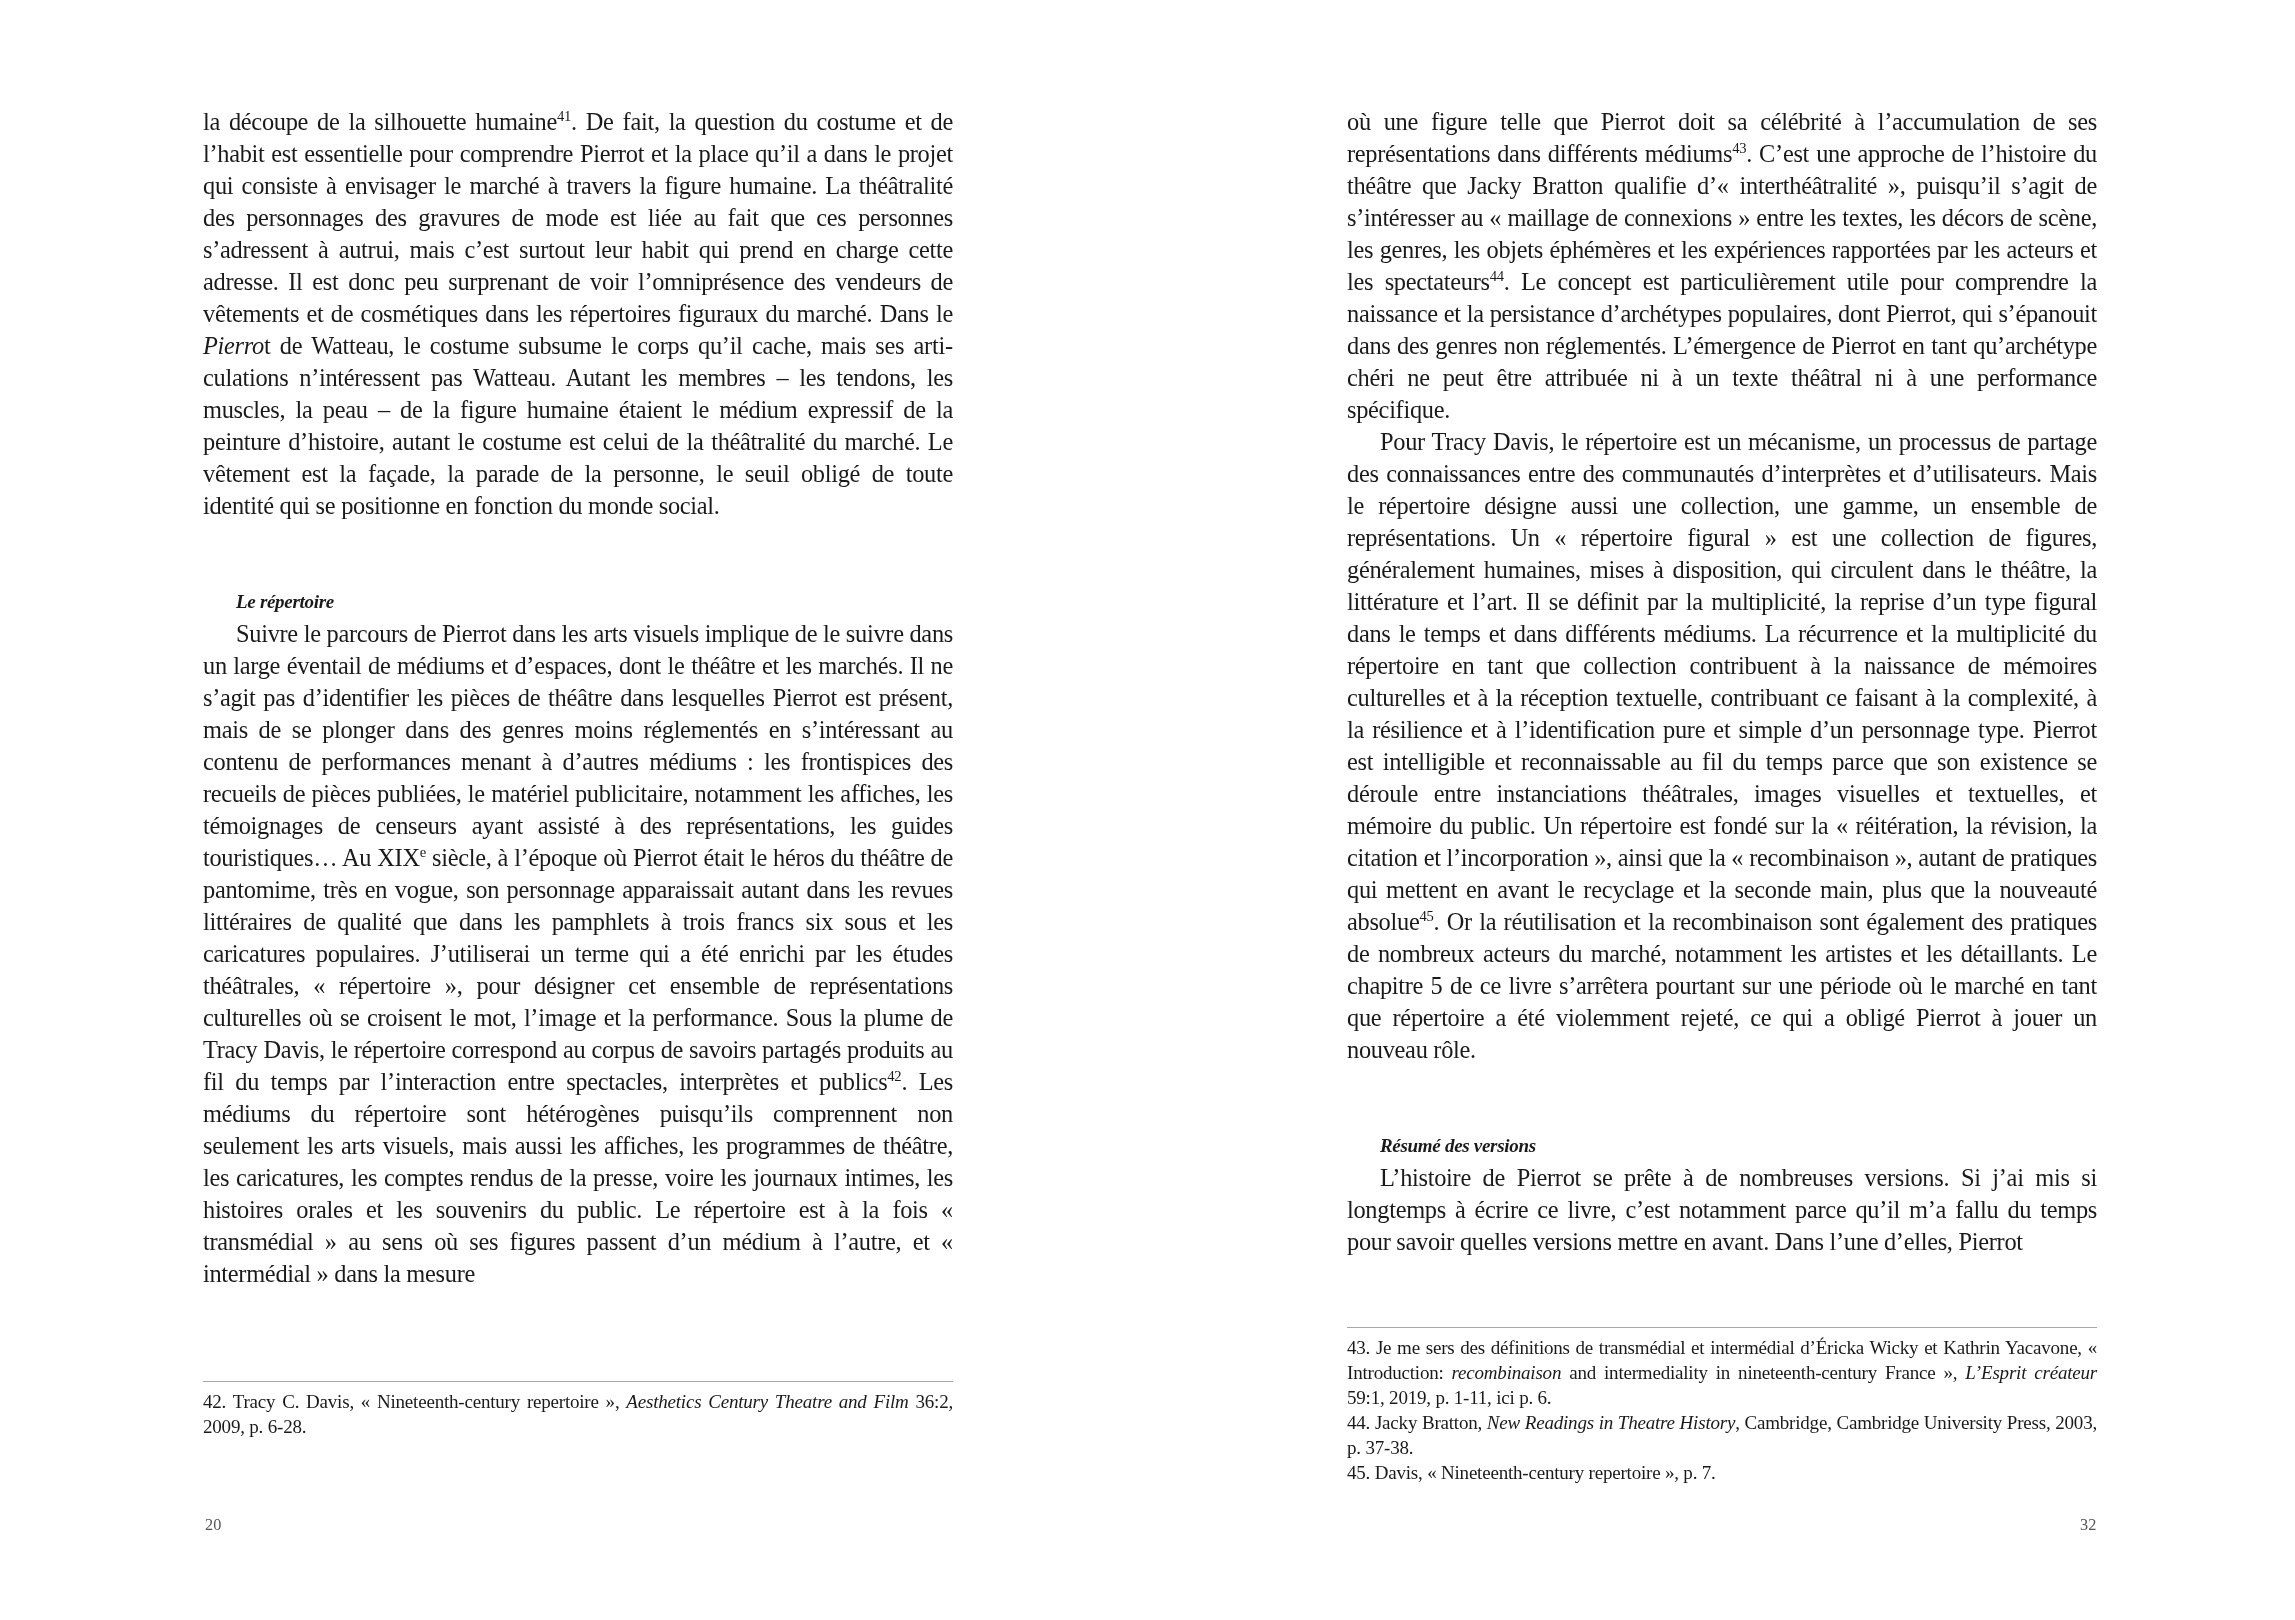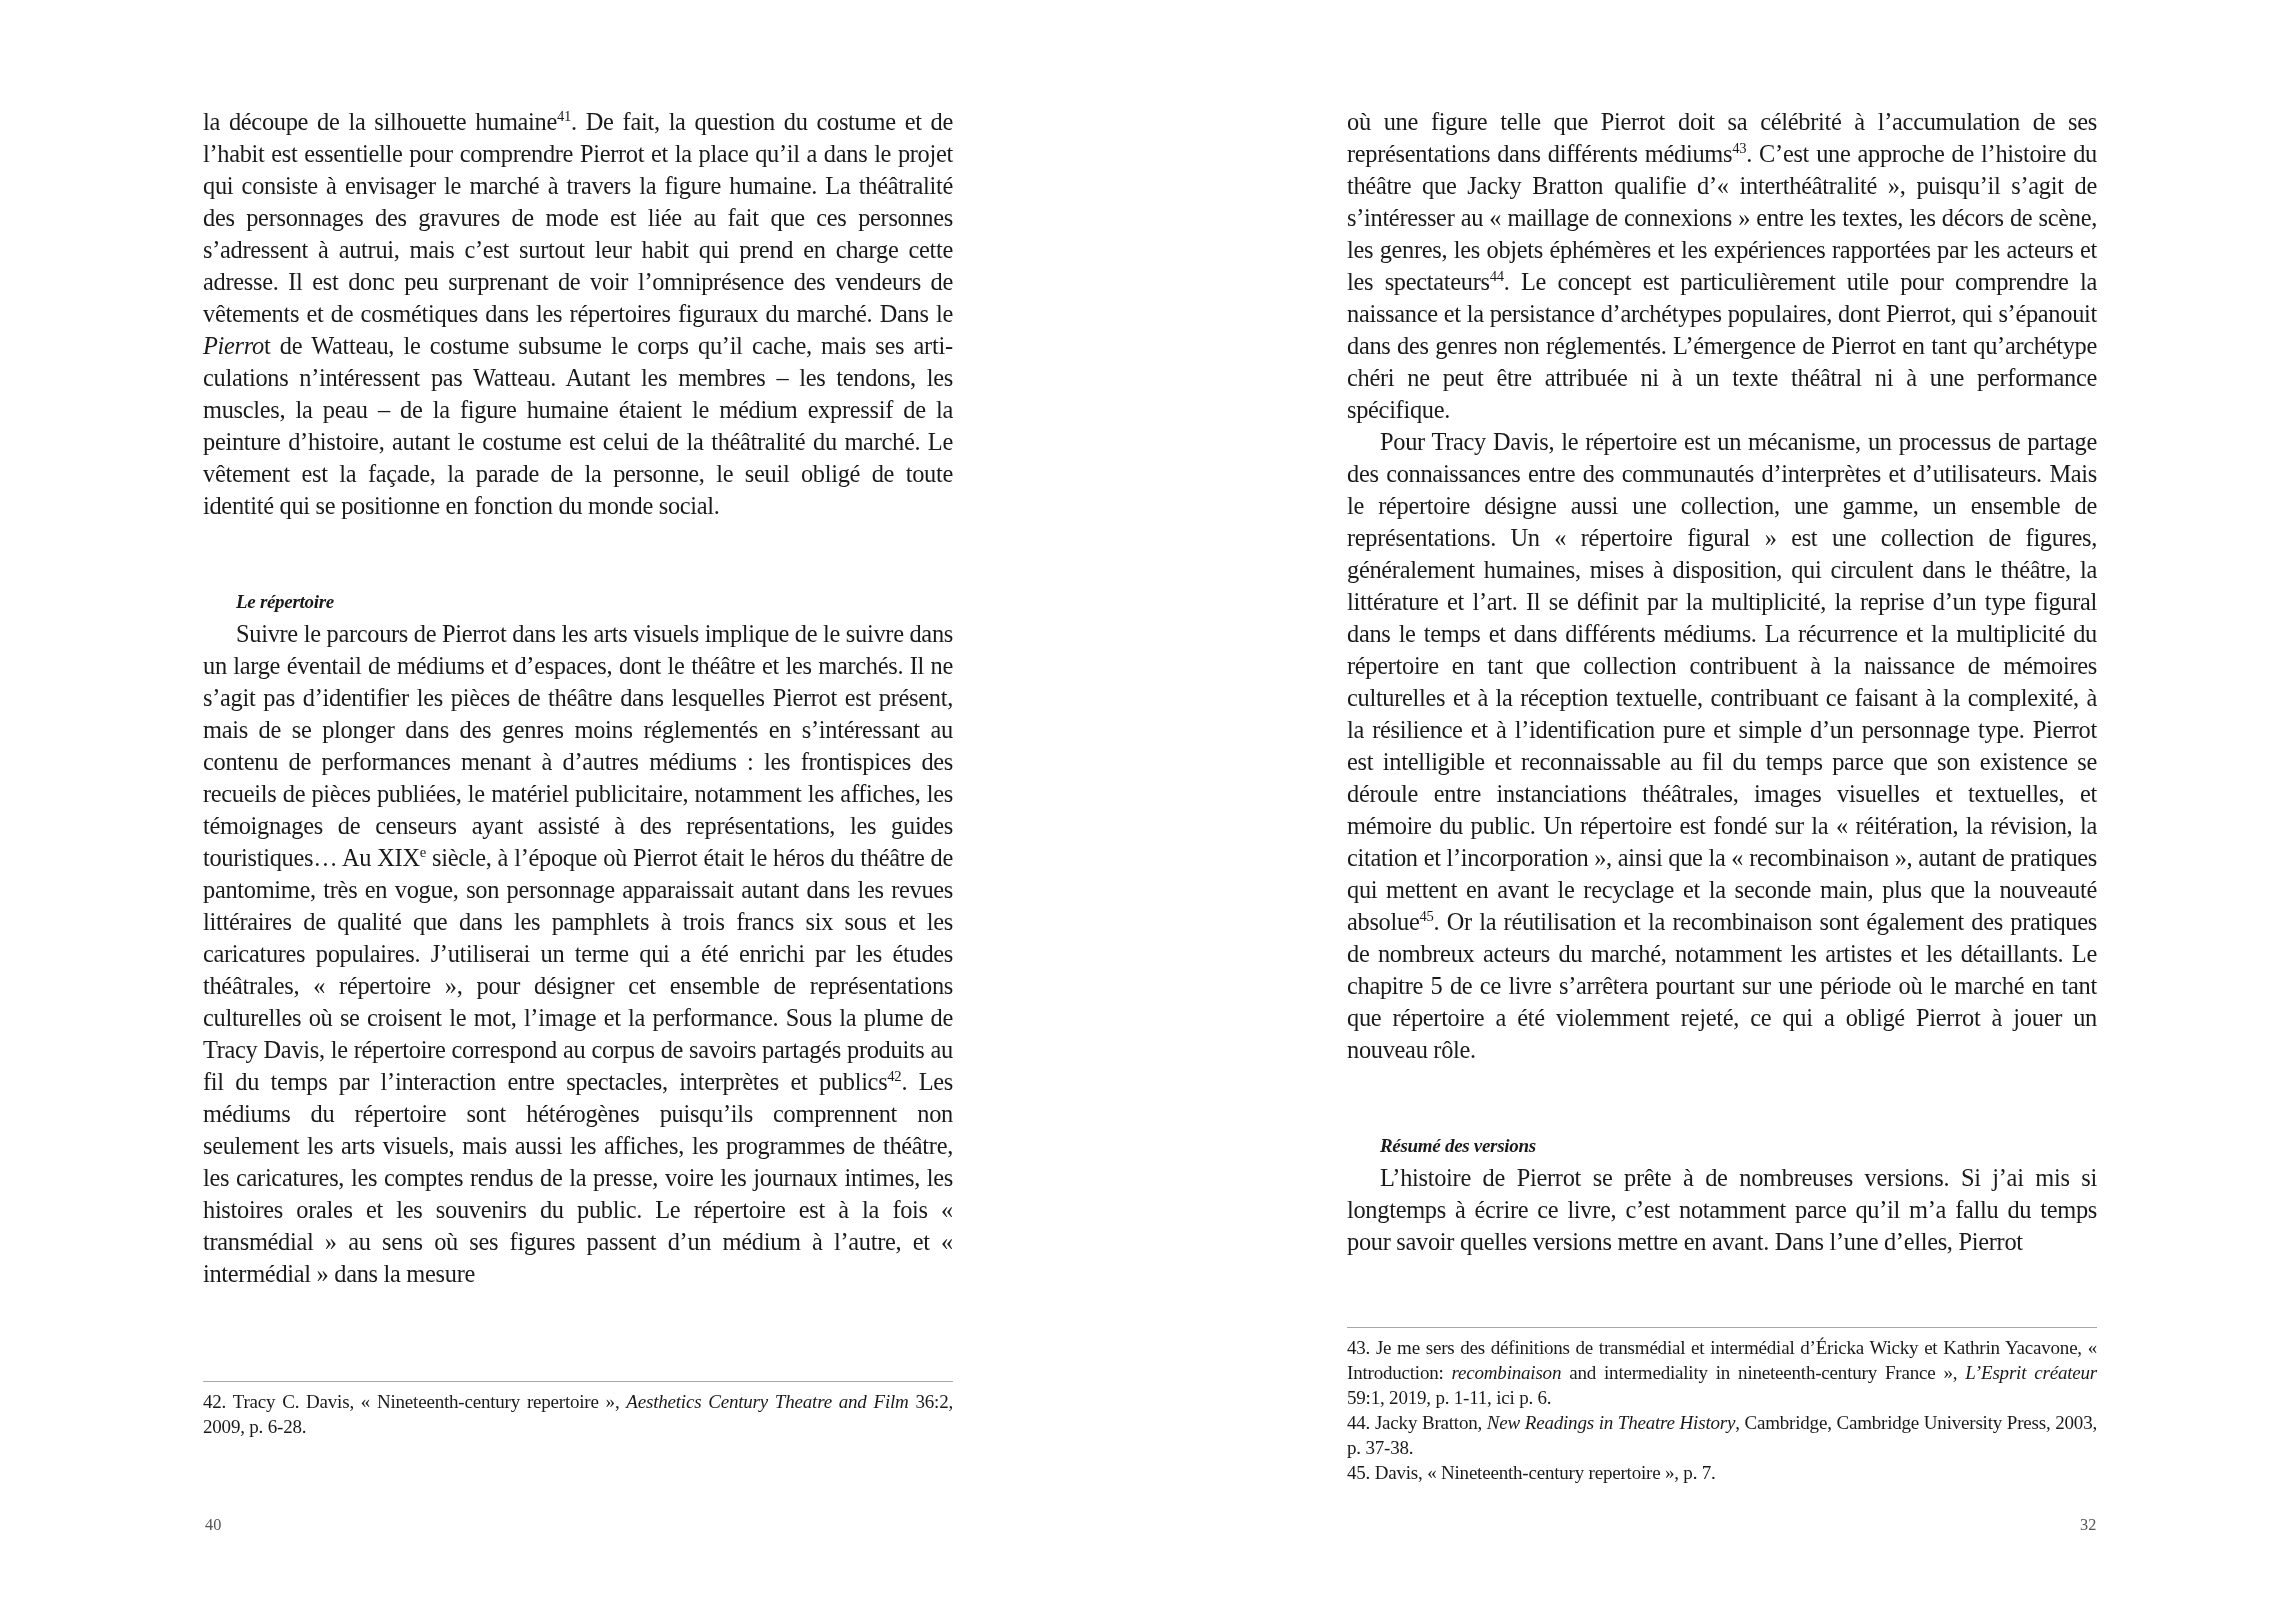--- a/index.html
+++ b/index.html
@@ -34,21 +34,21 @@
       <div class="gap"></div>
       <h2 class="section-title">Le répertoire</h2>
       <p class="indent">Suivre le parcours de Pierrot dans les arts visuels implique de le suivre dans un large éventail de médiums et d’espaces, dont le théâtre et les mar­chés. Il ne s’agit pas d’identifier les pièces de théâtre dans lesquelles Pierrot est présent, mais de se plonger dans des genres moins réglementés en s’in­téressant au contenu de performances menant à d’autres médiums : les frontispices des recueils de pièces publiées, le matériel publicitaire, notam­ment les affiches, les témoignages de censeurs ayant assisté à des représen­tations, les guides touristiques… Au XIX<sup>e</sup> siècle, à l’époque où Pierrot était le héros du théâtre de pantomime, très en vogue, son personnage appa­raissait autant dans les revues littéraires de qualité que dans les pamphlets à trois francs six sous et les caricatures populaires. J’utiliserai un terme qui a été enrichi par les études théâtrales, « répertoire », pour désigner cet ensemble de représentations culturelles où se croisent le mot, l’image et la performance. Sous la plume de Tracy Davis, le répertoire correspond au corpus de savoirs partagés produits au fil du temps par l’interaction entre spectacles, interprètes et publics<sup>42</sup>. Les médiums du répertoire sont hétérogènes puisqu’ils comprennent non seulement les arts visuels, mais aussi les affiches, les programmes de théâtre, les caricatures, les comptes rendus de la presse, voire les journaux intimes, les histoires orales et les souvenirs du public. Le répertoire est à la fois « transmédial » au sens où ses figures passent d’un médium à l’autre, et « intermédial » dans la mesure</p>
     </div>
   <div class="col fn-area" style="top:1381px;">
     <hr class="fn-rule">
     <div class="fn">
         <p>42. Tracy C. Davis, « Nineteenth-century repertoire », <i>Aesthetics Century Theatre and Film</i> 36:2, 2009, p. 6-28.</p>
       </div>
   </div>
-  <div class="page-num">40</div>
+  <div class="page-num">20</div>
 </div>
 
 <div class="page right">
   <div class="col body-text">
       <p>où une figure telle que Pierrot doit sa célébrité à l’accumulation de ses représentations dans différents médiums<sup>43</sup>. C’est une approche de l’his­toire du théâtre que Jacky Bratton qualifie d’« interthéâtralité », puisqu’il s’agit de s’intéresser au « maillage de connexions » entre les textes, les décors de scène, les genres, les objets éphémères et les expériences rapportées par les acteurs et les spectateurs<sup>44</sup>. Le concept est particulièrement utile pour comprendre la naissance et la persistance d’archétypes populaires, dont Pierrot, qui s’épanouit dans des genres non réglementés. L’émergence de Pierrot en tant qu’archétype chéri ne peut être attribuée ni à un texte théâ­tral ni à une performance spécifique.</p>
       <p class="indent">Pour Tracy Davis, le répertoire est un mécanisme, un processus de partage des connaissances entre des communautés d’interprètes et d’uti­lisateurs. Mais le répertoire désigne aussi une collection, une gamme, un ensemble de représentations. Un « répertoire figural » est une collection de figures, généralement humaines, mises à disposition, qui circulent dans le théâtre, la littérature et l’art. Il se définit par la multiplicité, la reprise d’un type figural dans le temps et dans différents médiums. La récurrence et la multiplicité du répertoire en tant que collection contribuent à la naissance de mémoires culturelles et à la réception textuelle, contribuant ce faisant à la complexité, à la résilience et à l’identification pure et simple d’un personnage type. Pierrot est intelligible et reconnaissable au fil du temps parce que son existence se déroule entre instanciations théâtrales, images visuelles et textuelles, et mémoire du public. Un répertoire est fondé sur la « réitération, la révision, la citation et l’incorporation », ainsi que la « recombinaison », autant de pratiques qui mettent en avant le recyclage et la seconde main, plus que la nouveauté absolue<sup>45</sup>. Or la réutilisation et la recombinaison sont également des pratiques de nombreux acteurs du marché, notamment les artistes et les détaillants. Le chapitre 5 de ce livre s’arrêtera pourtant sur une période où le marché en tant que répertoire a été violemment rejeté, ce qui a obligé Pierrot à jouer un nouveau rôle.</p>
       <div class="gap"></div>
       <h2 class="section-title">Résumé des versions</h2>
       <p class="indent">L’histoire de Pierrot se prête à de nombreuses versions. Si j’ai mis si longtemps à écrire ce livre, c’est notamment parce qu’il m’a fallu du temps pour savoir quelles versions mettre en avant. Dans l’une d’elles, Pierrot</p>
     </div>

